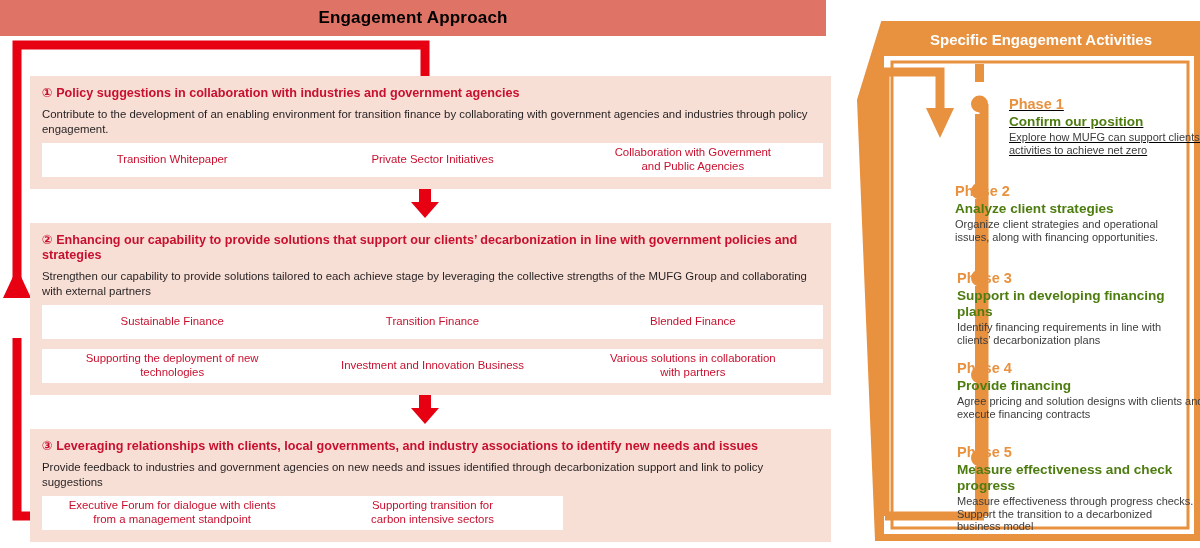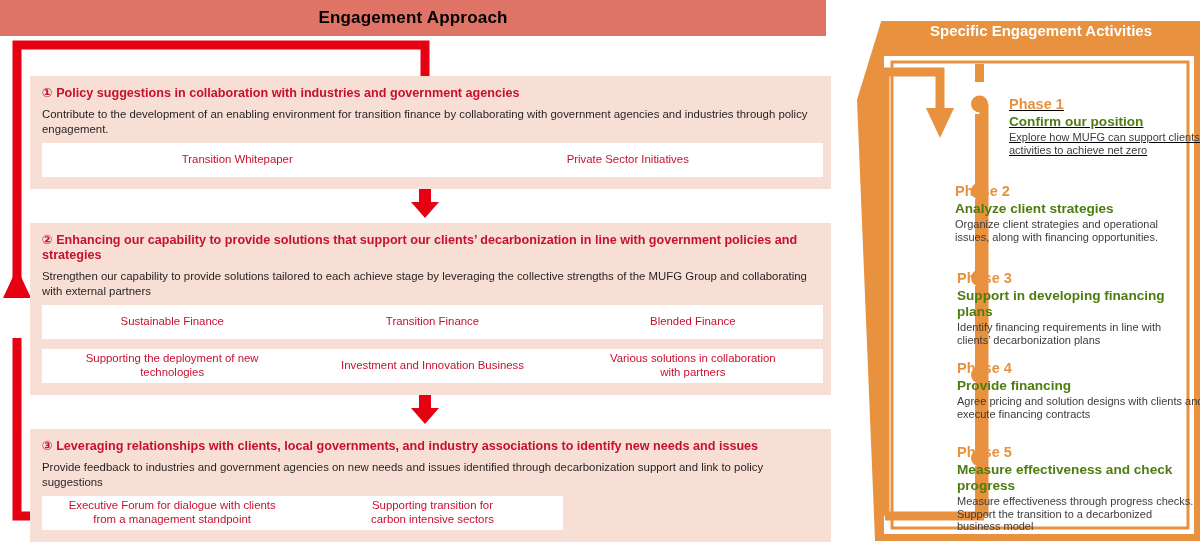--- a/index.html
+++ b/index.html
@@ -61,21 +61,21 @@
   }
 
   .gap-arrow{position:relative;height:34px;}
 
   
   #right-panel{position:absolute;left:836px;top:0;width:364px;height:548px;}
   #right-shape{position:absolute;left:0;top:0;width:364px;height:548px;}
 
   .right-title{
     position:absolute;left:46px;top:22px;width:318px;height:34px;
-    display:flex;align-items:flex-start;justify-content:center;
+    display:flex;align-items:center;justify-content:center;
     color:#ffffff;font-size:15px;font-weight:bold;
   }
 
   #phase-rail{position:absolute;left:38px;top:56px;width:326px;height:492px;}
   .phase{position:relative;margin-bottom:0;}
   .phase-label{
     color:#E8913F;font-size:14.5px;font-weight:bold;line-height:17px;
     margin:0;
   }
   .phase-title{
@@ -105,20 +105,21 @@
 
     <div class="section">
       <div class="section-heading">
         <span class="num">① </span>
         <span>Policy suggestions in collaboration with industries and government agencies</span>
       </div>
       <p class="section-desc">Contribute to the development of an enabling environment for transition finance by collaborating with government agencies and industries through policy engagement.</p>
       <div class="chip-row">
         <div class="chip">Transition Whitepaper</div>
         <div class="chip">Private Sector Initiatives</div>
+        <div class="chip">Collaboration with Government<br>and Public Agencies</div>
       </div>
     </div>
 
     <div class="gap-arrow">
       <svg class="down-arrow" viewBox="0 0 34 30">
         <rect x="11" y="0" width="12" height="15" fill="#E60012"></rect>
         <polygon points="3,13 31,13 17,29" fill="#E60012"></polygon>
       </svg>
     </div>
 

